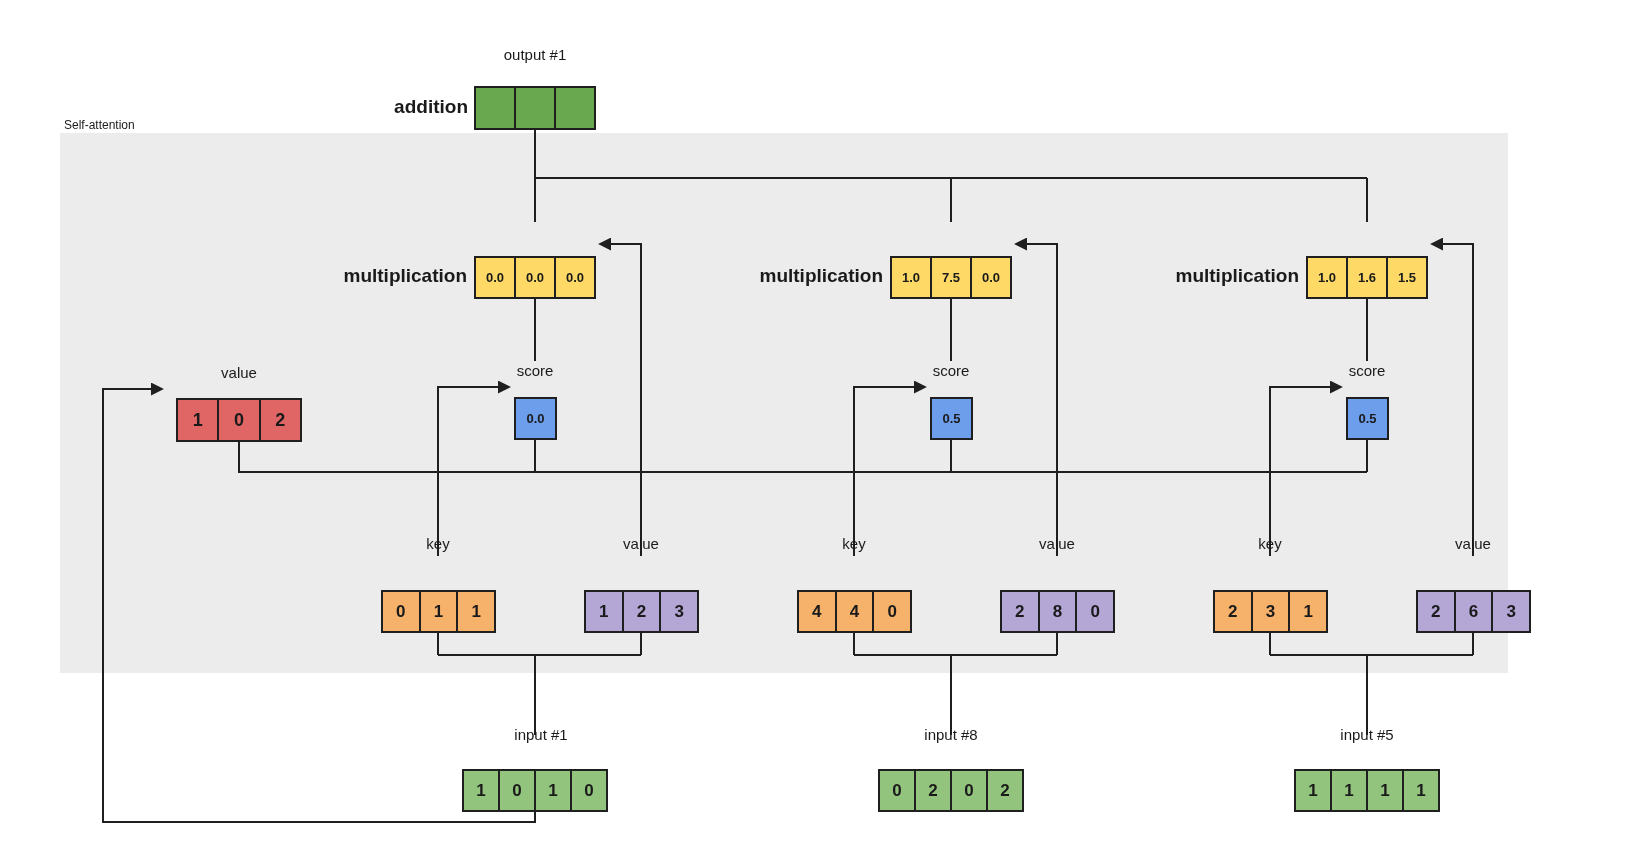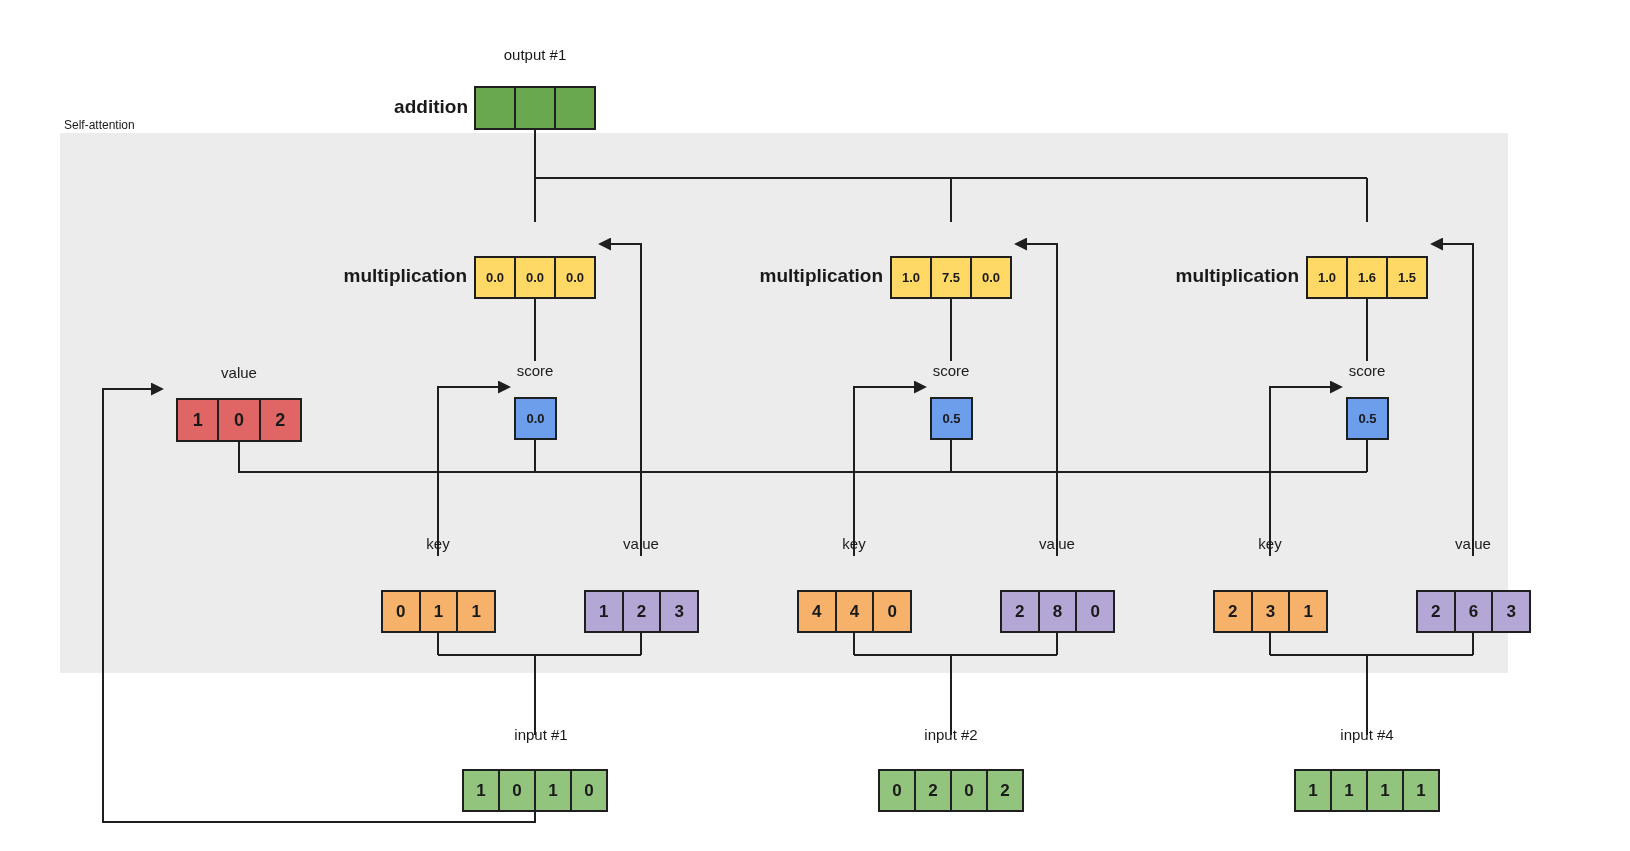--- a/index.html
+++ b/index.html
@@ -144,21 +144,21 @@
         <div class="cell">4</div>
         <div class="cell">4</div>
         <div class="cell">0</div>
       </div>
     <div class="abs lbl" style="left:206px; top:501px;">value</div>
     <div class="abs vec purple" style="left:249px; top:556px; width:115px; height:43px;">
         <div class="cell">2</div>
         <div class="cell">8</div>
         <div class="cell">0</div>
       </div>
-    <div class="abs lbl" style="left:100px; top:692px;">input #2</div>
+    <div class="abs lbl" style="left:100px; top:692px;">input #8</div>
     <div class="abs vec green-light" style="left:127px; top:735px; width:146px; height:43px;">
         <div class="cell">0</div>
         <div class="cell">2</div>
         <div class="cell">0</div>
         <div class="cell">2</div>
       </div>
   </div>
 
   <div class="col" style="left:1167px;">
     <div class="abs op" style="left:0; top:231px; width:132px;">multiplication</div>
@@ -174,21 +174,21 @@
         <div class="cell">2</div>
         <div class="cell">3</div>
         <div class="cell">1</div>
       </div>
     <div class="abs lbl" style="left:206px; top:501px;">value</div>
     <div class="abs vec purple" style="left:249px; top:556px; width:115px; height:43px;">
         <div class="cell">2</div>
         <div class="cell">6</div>
         <div class="cell">3</div>
       </div>
-    <div class="abs lbl" style="left:100px; top:692px;">input #4</div>
+    <div class="abs lbl" style="left:100px; top:692px;">input #5</div>
     <div class="abs vec green-light" style="left:127px; top:735px; width:146px; height:43px;">
         <div class="cell">1</div>
         <div class="cell">1</div>
         <div class="cell">1</div>
         <div class="cell">1</div>
       </div>
   </div>
 
 </div>
 

